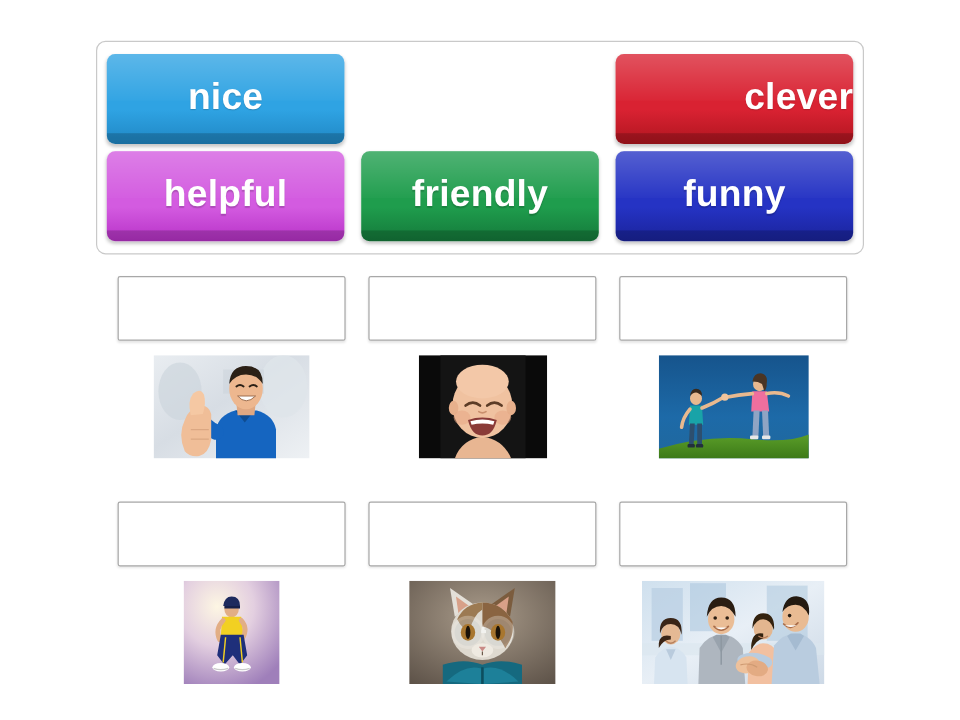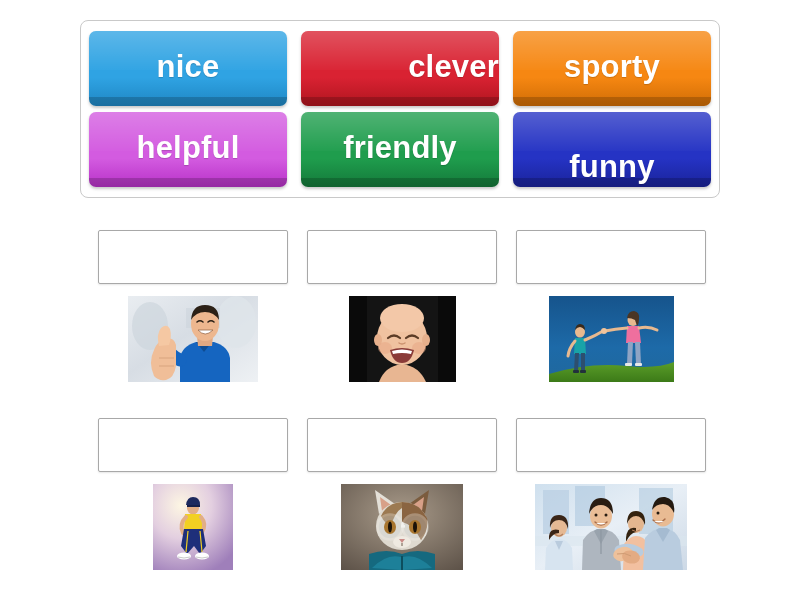--- a/index.html
+++ b/index.html
@@ -134,42 +134,39 @@
   .m-children  { width: 125px; height: 86px; }
   .m-sporty    { width: 80px;  height: 86px; }
   .m-cat       { width: 122px; height: 86px; }
   .m-handshake { width: 152px; height: 86px; }
 </style>
 </head>
 <body>
 
 <div id="app" style="background: rgb(255, 255, 255);">
 
-  <div class="word-bank" style="border-color: rgb(201, 201, 201);">
+  <div class="word-bank" style="border-color: rgb(201, 201, 201); margin-top: 14px;">
 
     <div class="word-row">
       <div class="word-tile" id="tile-0-0" style="background: linear-gradient(rgb(47, 163, 227) 0%, rgb(47, 163, 227) 62%, rgb(31, 135, 196) 100%);">
         <span class="word-label">nice</span>
       </div>
       <div class="word-tile" id="tile-0-1" style="background: linear-gradient(rgb(217, 34, 50) 0%, rgb(217, 34, 50) 62%, rgb(176, 21, 31) 100%); justify-content: flex-end;">
         <span class="word-label">clever</span>
       </div>
-      <div class="word-tile" id="tile-0-2" style="background: linear-gradient(rgb(246, 135, 18) 0%, rgb(246, 135, 18) 62%, rgb(208, 109, 5) 100%);">
-        <span class="word-label">sporty</span>
-      </div>
     </div>
 
     <div class="word-row">
       <div class="word-tile" id="tile-1-1" style="background: linear-gradient(rgb(211, 91, 224) 0%, rgb(211, 91, 224) 62%, rgb(184, 50, 200) 100%);">
         <span class="word-label">helpful</span>
       </div>
       <div class="word-tile" id="tile-1-0" style="background: linear-gradient(rgb(31, 157, 77) 0%, rgb(31, 157, 77) 62%, rgb(20, 121, 58) 100%);">
         <span class="word-label">friendly</span>
       </div>
-      <div class="word-tile" id="tile-1-2" style="background: linear-gradient(rgb(37, 51, 196) 0%, rgb(37, 51, 196) 62%, rgb(26, 35, 155) 100%); align-items: flex-end;">
+      <div class="word-tile" id="tile-1-2" style="background: linear-gradient(rgb(37, 51, 196) 0%, rgb(37, 51, 196) 62%, rgb(26, 35, 155) 100%);">
         <span class="word-label">funny</span>
       </div>
     </div>
 
   </div>
 
   <div class="answer-row" id="answer-row-1">
 
     <div class="answer-cell">
       <div class="drop-zone"></div>

